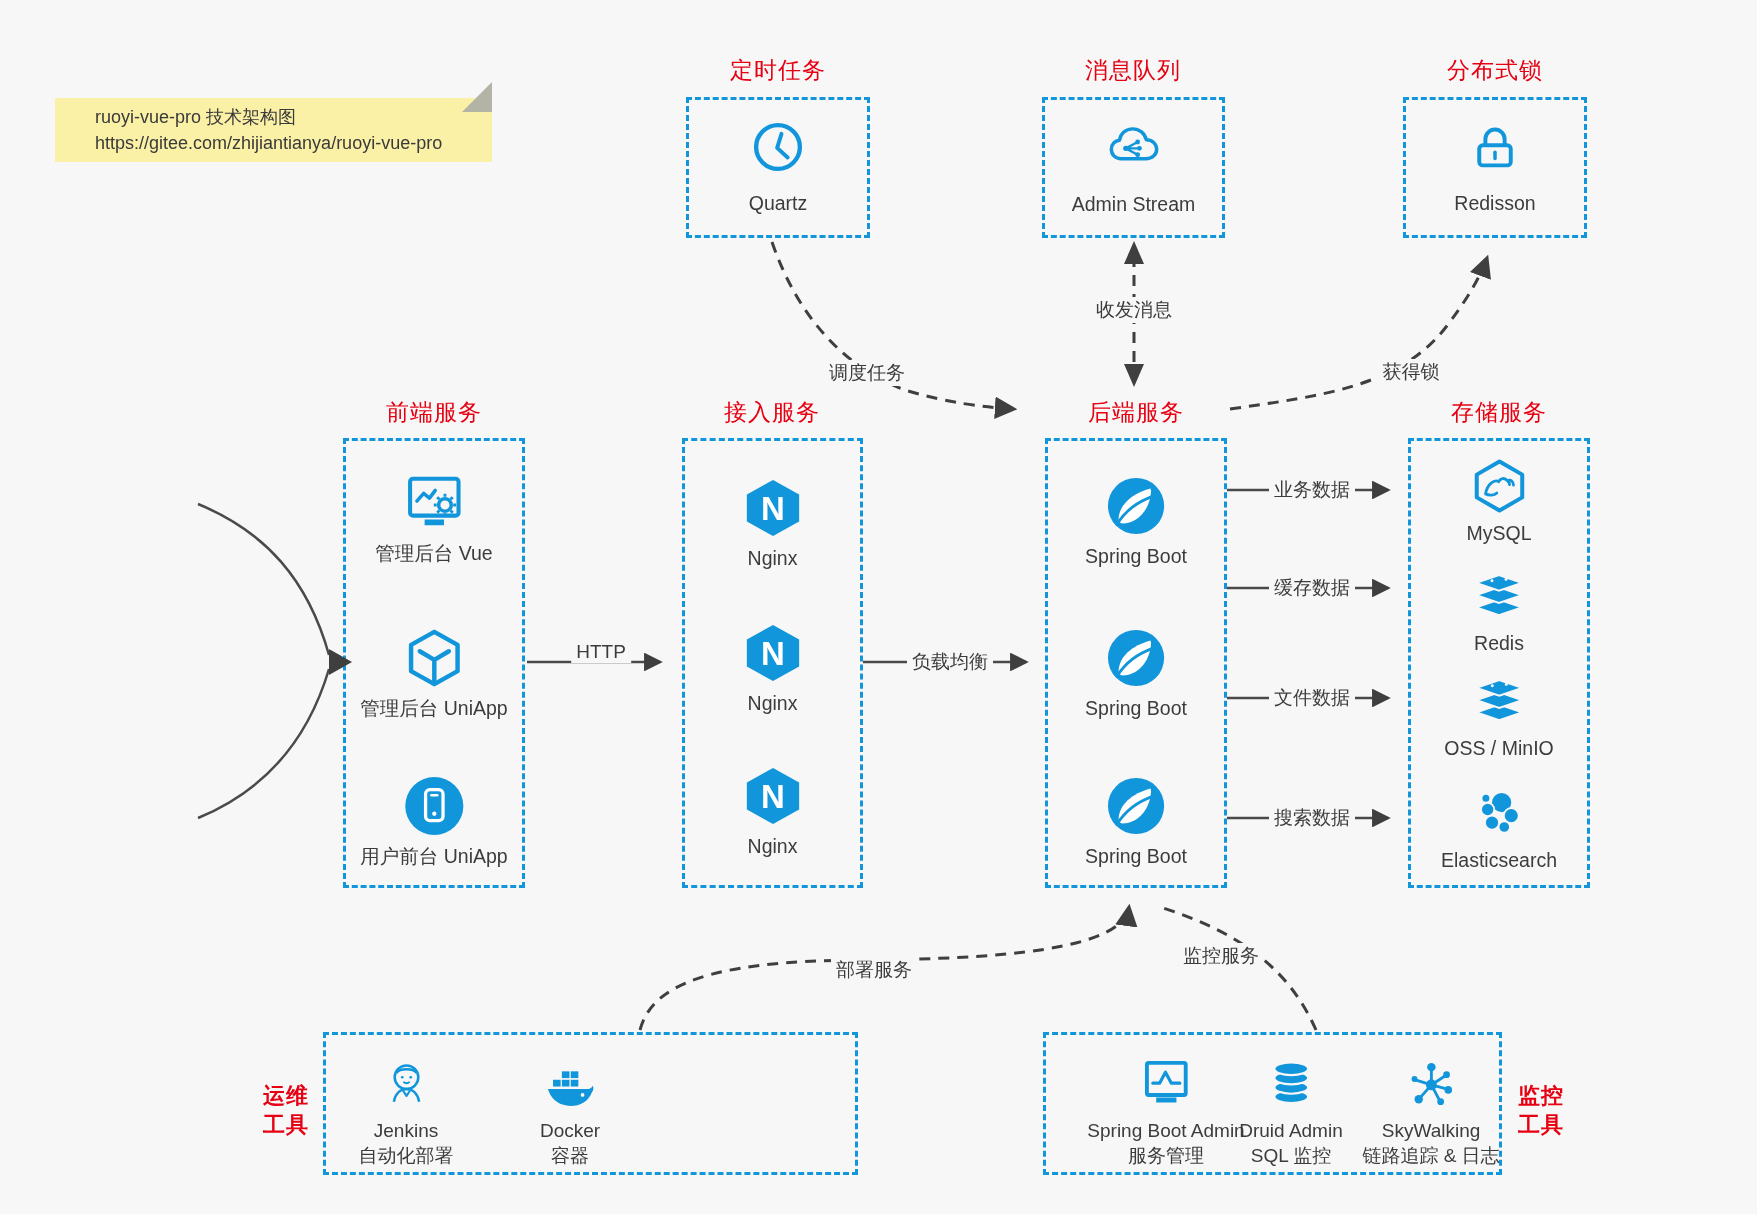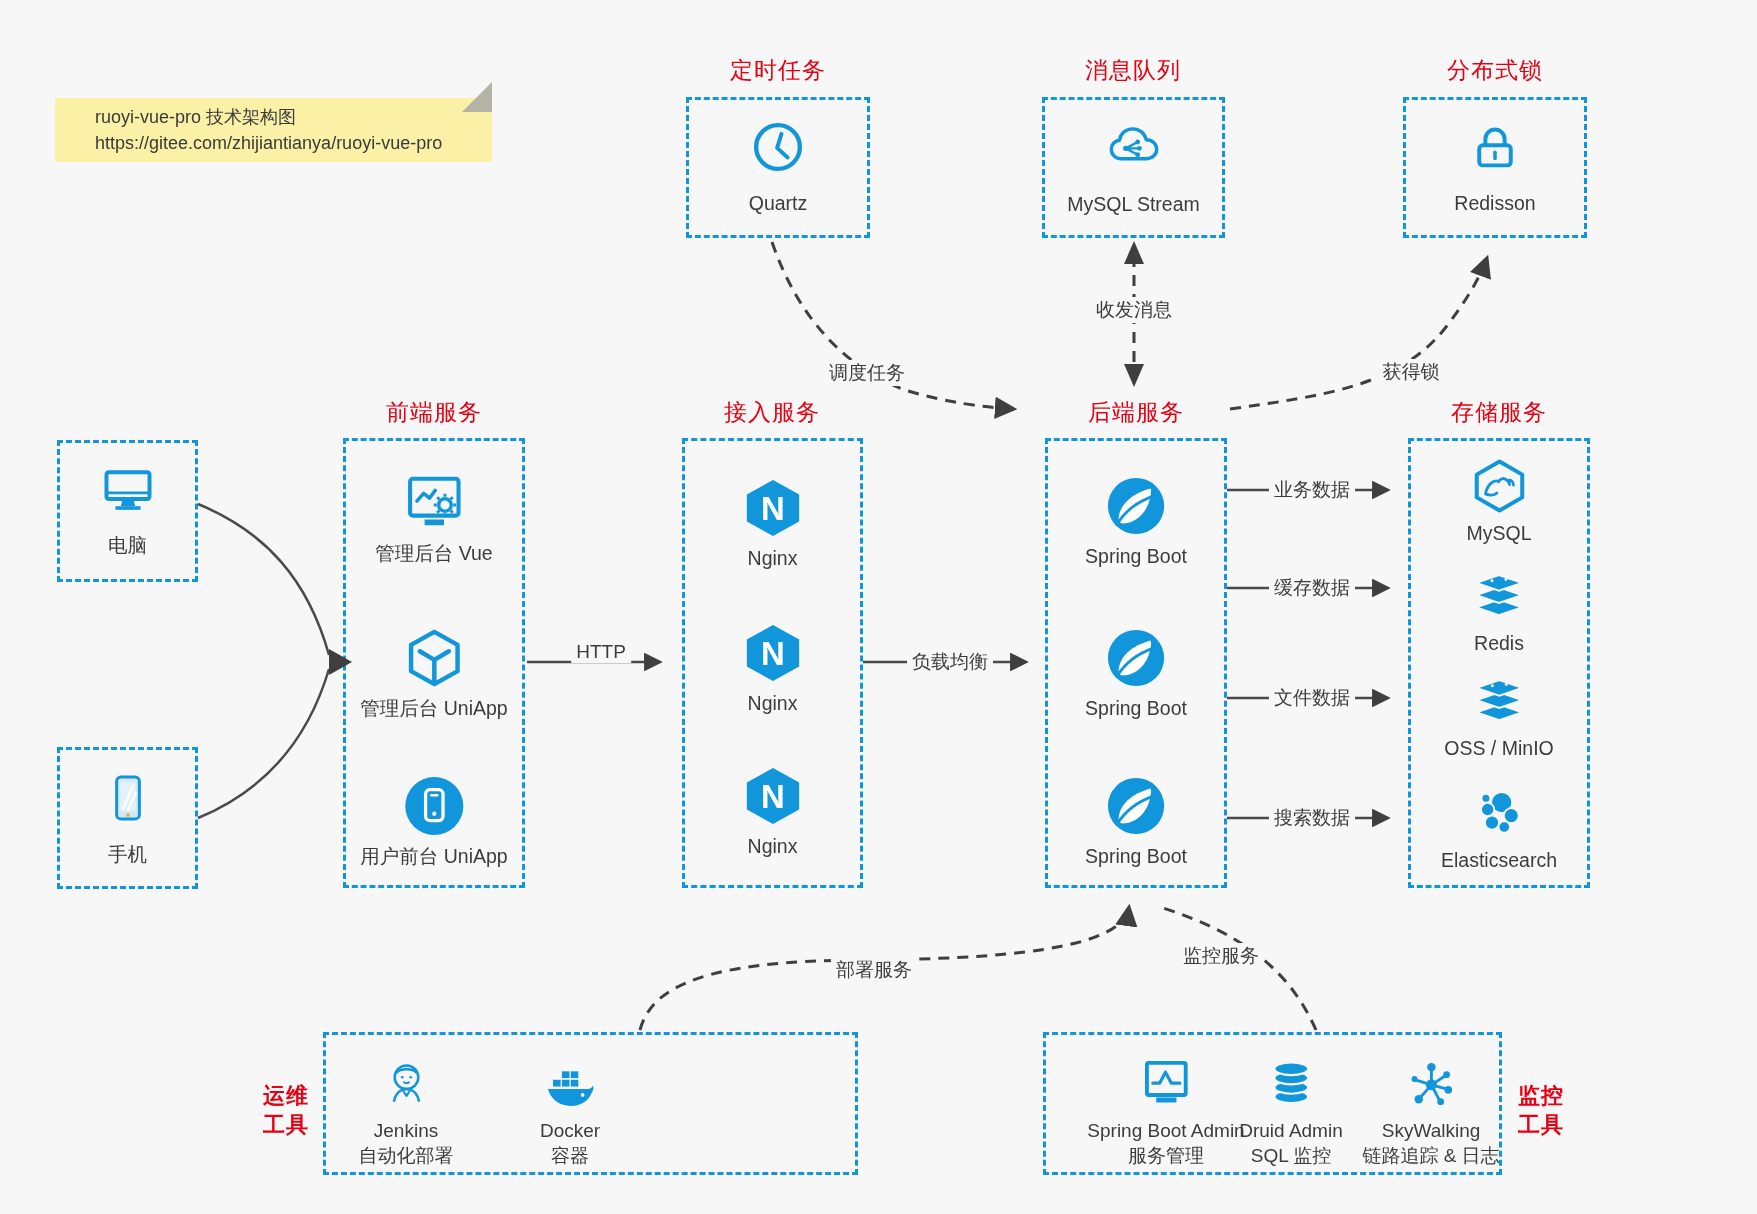--- a/index.html
+++ b/index.html
@@ -53,64 +53,38 @@
       <span class="ic" style="width:58px;height:58px">
         <svg viewBox="0 0 64 64" fill="none">
           <path d="M18 45 C11 45 7 40 7 34.5 C7 29 11 25 16 24.5 C17 17 23 12 30.5 12 C38 12 44 17 45.5 24 C52 24 57 28.5 57 34.5 C57 40.5 52 45 45 45 Z" stroke="#1296db" stroke-width="3.8" stroke-linejoin="round"></path>
           <path d="M23 33.5 L36 26.5 M23 33.5 H38 M23 33.5 L36 40.5" stroke="#1296db" stroke-width="2.6"></path>
           <circle cx="23" cy="33.5" r="3" fill="#1296db"></circle>
             <circle cx="36" cy="26.5" r="2.7" fill="#1296db"></circle>
             <circle cx="38" cy="33.5" r="2.7" fill="#1296db"></circle>
             <circle cx="36" cy="40.5" r="2.7" fill="#1296db"></circle>
         </svg>
       </span>
-      <div class="cap">MySQL Stream</div>
+      <div class="cap">Admin Stream</div>
     </div>
   </div>
 
   <div class="gbox" style="left:1403px;top:97px;width:184px;height:141px">
     <div class="slot-c">
       <span class="ic" style="width:56px;height:56px">
         <svg viewBox="0 0 64 64" fill="none">
             <path d="M21 30 v-7 a11 11 0 0 1 22 0 v7" stroke="#1296db" stroke-width="4.5"></path>
             <rect x="14" y="30" width="36" height="23" rx="4" stroke="#1296db" stroke-width="4.5"></rect>
             <path d="M32 38 v7" stroke="#1296db" stroke-width="4" stroke-linecap="round"></path>
           </svg>
       </span>
       <div class="cap">Redisson</div>
     </div>
   </div>
 
-  <div class="gbox" style="left:57px;top:440px;width:141px;height:142px">
-    <div class="slot-c">
-      <span class="ic" style="width:58px;height:52px">
-        <svg viewBox="0 0 64 58" fill="none">
-            <rect x="8" y="8" width="48" height="30" rx="2.5" stroke="#1296db" stroke-width="4.4"></rect>
-            <path d="M8 31 H56" stroke="#1296db" stroke-width="3"></path>
-            <path d="M26 38 L24 46 H40 L38 38 Z" fill="#1296db"></path>
-            <path d="M18 48 H46" stroke="#1296db" stroke-width="4"></path>
-          </svg>
-      </span>
-      <div class="cap">电脑</div>
-    </div>
-  </div>
-
-  <div class="gbox" style="left:57px;top:747px;width:141px;height:142px">
-    <div class="slot-c">
-      <span class="ic" style="width:56px;height:56px">
-        <svg viewBox="0 0 64 64">
-            <rect x="19" y="8" width="26" height="48" rx="5" fill="#cfe9fb" stroke="#1296db" stroke-width="3.4"></rect>
-            <rect x="23" y="13" width="18" height="34" rx="2" fill="#e3f1fc"></rect>
-            <path d="M26 45 L38 17 M32 46 L41 25" stroke="#ffffff" stroke-width="3" opacity="0.9"></path>
-            <circle cx="32" cy="51.5" r="2" fill="#f0a23c"></circle>
-          </svg>
-      </span>
-      <div class="cap">手机</div>
-    </div>
-  </div>
+
 
   <div class="gbox" style="left:343px;top:438px;width:182px;height:450px">
     <div class="slot" style="top:31px">
       <span class="ic" style="width:62px;height:62px">
         <svg viewBox="0 0 64 64" fill="none">
             <rect x="7" y="7" width="50" height="38" rx="3" stroke="#1296db" stroke-width="4.2"></rect>
             <path d="M14 30 L21 22 L27 27 L33 19" stroke="#1296db" stroke-width="3.6" stroke-linecap="round" stroke-linejoin="round"></path>
             <circle cx="43" cy="34" r="6.5" stroke="#1296db" stroke-width="3.6" fill="#f7f7f7"></circle>
             <path d="M43 25.5 v-3 M43 42.5 v3 M34.5 34 h-3 M51.5 34 h3 M37.2 28.2 l-2.2 -2.2 M48.8 28.2 l2.2 -2.2 M37.2 39.8 l-2.2 2.2 M48.8 39.8 l2.2 2.2" stroke="#1296db" stroke-width="3"></path>
             <path d="M22 52 H42" stroke="#1296db" stroke-width="6"></path>

